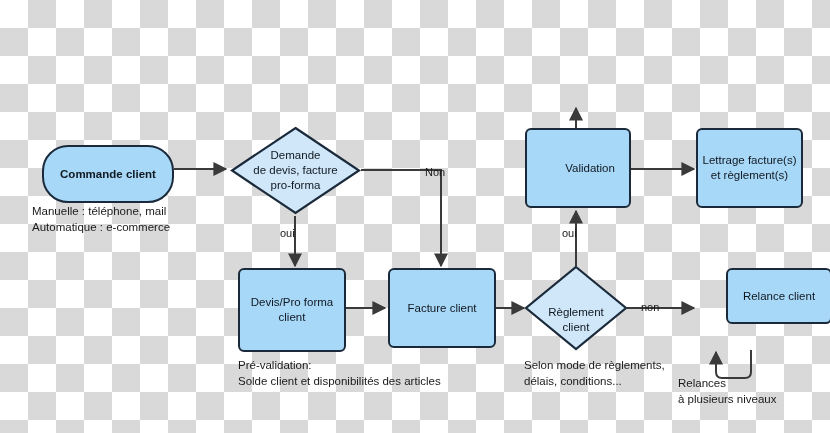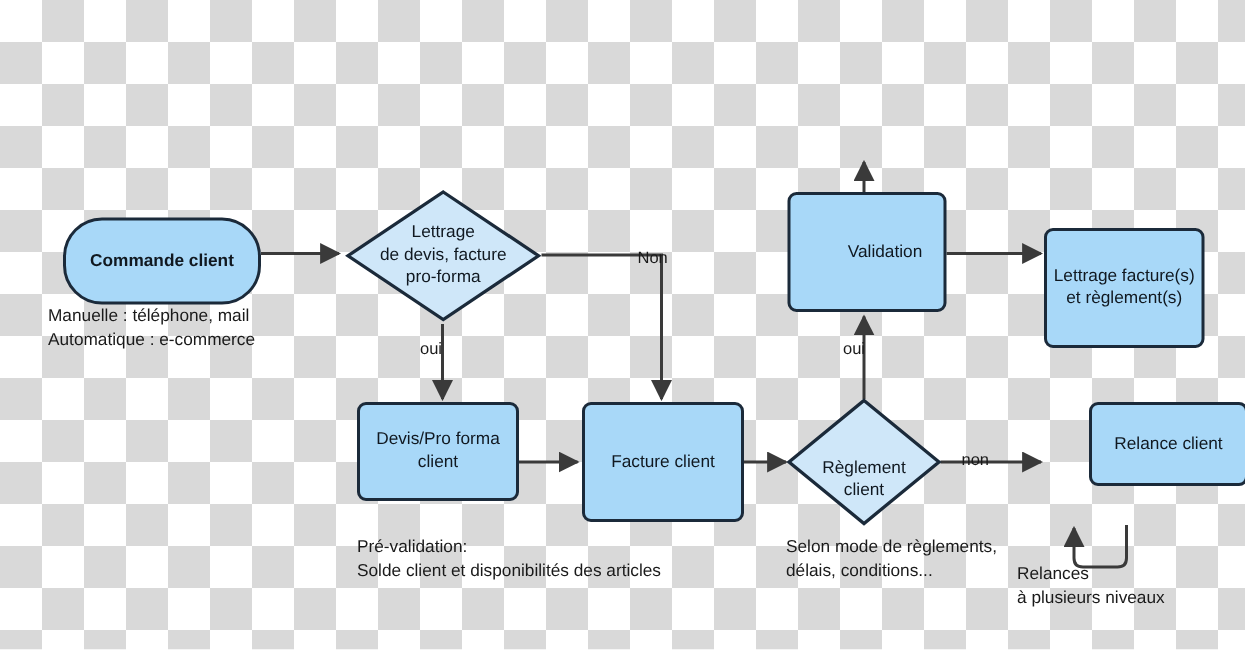--- a/index.html
+++ b/index.html
@@ -111,26 +111,26 @@
   </svg>
 
   <div class="node terminator" style="left:42px; top:145px; width:132px; height:58px;font-weight:bold;">
     <span>Commande client</span>
   </div>
 
   <div class="node diamond" style="left:230px; top:126px; width:131px; height:89px;">
     <svg class="diamond-shape" viewBox="0 0 131 89" preserveAspectRatio="none" xmlns="http://www.w3.org/2000/svg">
       <polygon points="65.5,2 129,44.5 65.5,87 2,44.5" fill="#cfe7f9" stroke="#1b2a3a" stroke-width="2.2"></polygon>
     </svg>
-    <span class="diamond-label" style="white-space:pre-line;">Lettrage
+    <span class="diamond-label" style="white-space:pre-line;">Demande
 de devis, facture
 pro-forma</span>
   </div>
 
-  <div class="node rect" style="left:238px; top:268px; width:108px; height:66px; white-space:pre-line;">
+  <div class="node rect" style="left:238px; top:268px; width:108px; height:84px; white-space:pre-line;">
     <span style="white-space:pre-line;">Devis/Pro forma
 client</span>
   </div>
 
   <div class="node rect" style="left:388px; top:268px; width:108px; height:80px;">
     <span>Facture client</span>
   </div>
 
   <div class="node diamond" style="left:524px; top:265px; width:104px; height:86px;">
     <svg class="diamond-shape" viewBox="0 0 104 86" preserveAspectRatio="none" xmlns="http://www.w3.org/2000/svg">
@@ -142,21 +142,21 @@
 
   <div class="node rect" style="left:726px; top:268px; width:106px; height:56px;">
     <span>Relance client</span>
   </div>
 
   <div class="node rect" style="left:525px; top:128px; width:106px; height:80px;padding-left:24px;">
     <span>Validation</span>
   </div>
 
 
-  <div class="node rect" style="left:696px; top:128px; width:107px; height:80px;margin-top:24px;">
+  <div class="node rect" style="left:696px; top:128px; width:107px; height:80px;">
     <span style="white-space:pre-line;">Lettrage facture(s)
 et règlement(s)</span>
   </div>
 
   <div class="edge-label" style="left:425px; top:166px;">Non</div>
   <div class="edge-label" style="left:280px; top:227px;">oui</div>
   <div class="edge-label" style="left:641px; top:301px;">non</div>
   <div class="edge-label" style="left:562px; top:227px;">oui</div>
 
   <div class="caption" style="left:32px; top:203px;">Manuelle : téléphone, mail

